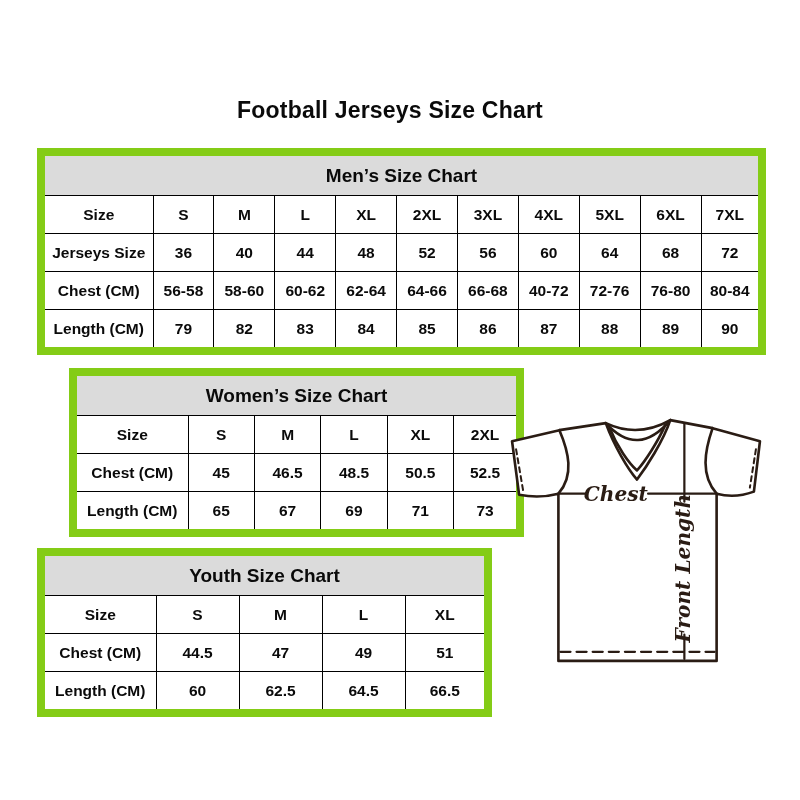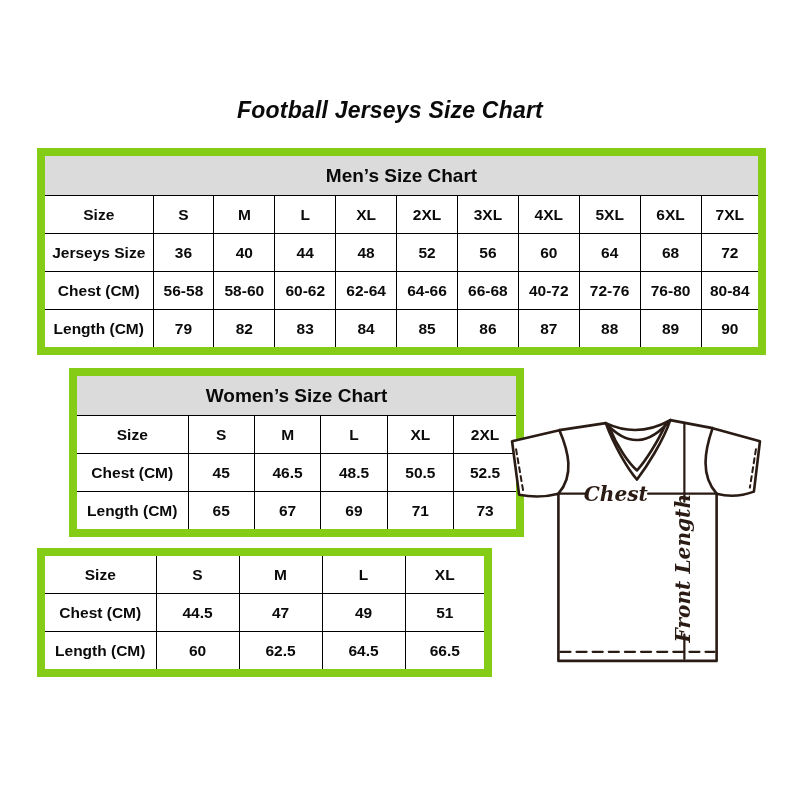--- a/index.html
+++ b/index.html
@@ -16,21 +16,20 @@
   }
   .page-title {
     position: absolute;
     top: 97px; left: 0;
     width: 780px;
     text-align: center;
     font-size: 23px;
     font-weight: bold;
     color: #0a0a0a;
     letter-spacing: 0.2px;
-    font-style: italic;
   }
   .table-wrap { position: absolute; }
   .table-wrap.mens   { left: 37px; top: 148px; width: 729px; }
   .table-wrap.womens { left: 37px; top: 368px; width: 455px; margin-left: 32px; }
   .table-wrap.youth  { left: 37px; top: 548px; width: 455px; }
 
   table {
     border-collapse: collapse;
     table-layout: fixed;
     width: 100%;
@@ -194,20 +193,23 @@
   <div class="table-wrap youth">
     <table>
         <colgroup>
           <col style="width:115px">
           <col>
           <col>
           <col>
           <col>
         </colgroup>
         <tbody>
+          <tr class="head">
+            <td colspan="5">Youth Size Chart</td>
+          </tr>
           <tr>
             <td>Size</td>
             <td>S</td>
             <td>M</td>
             <td>L</td>
             <td>XL</td>
           </tr>
           <tr>
             <td>Chest (CM)</td>
             <td>44.5</td>

